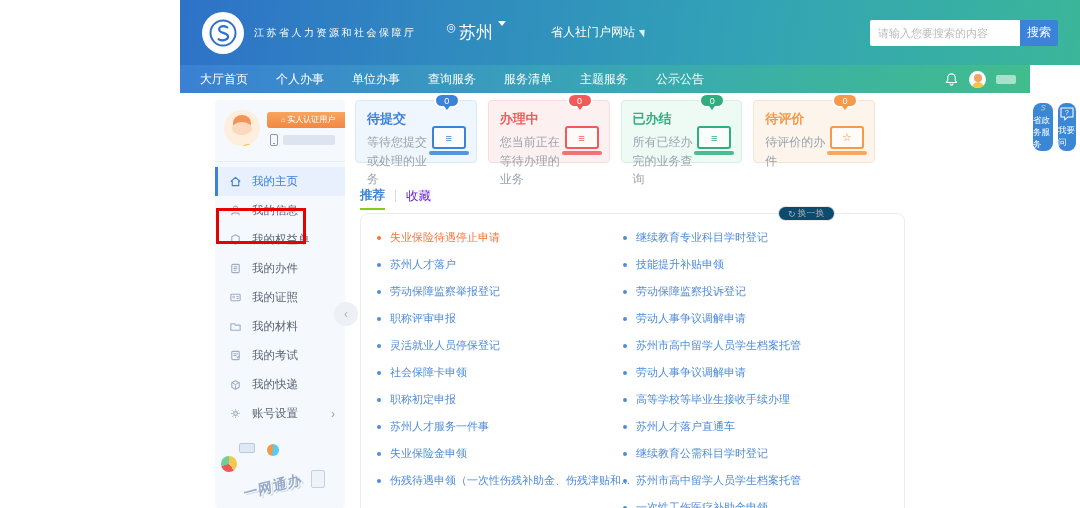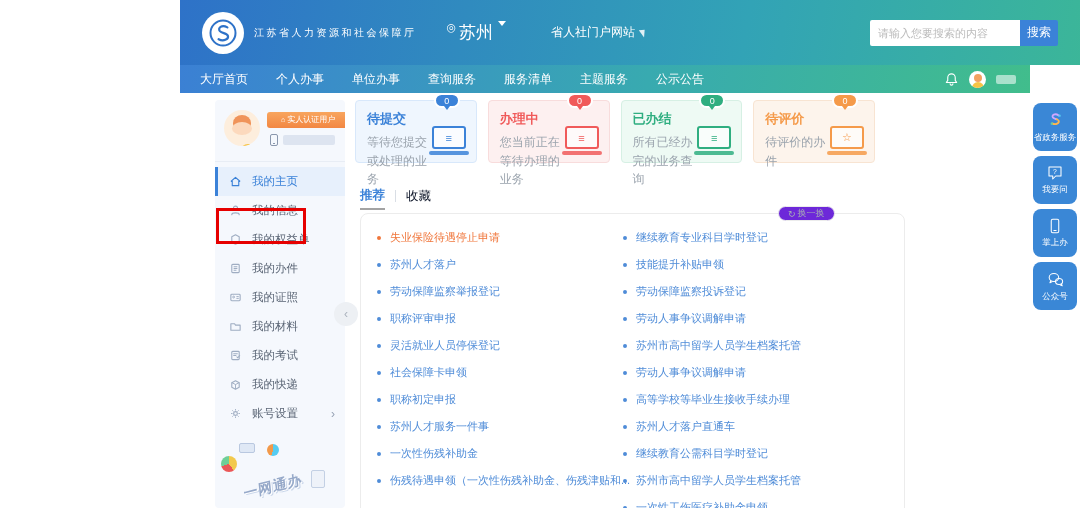--- a/index.html
+++ b/index.html
@@ -129,48 +129,48 @@
     width:34px; height:23px; border:2px solid var(--c); border-radius:3px; margin:0 auto;
     background:rgba(255,255,255,.65); display:flex; align-items:center; justify-content:center;
     color:var(--c); font-size:11px;
   }
   .lt-base { width:40px; height:4px; background:var(--c); border-radius:2px; margin-top:2px; opacity:.85; }
   .g-lines::before { content:"≡"; }
   .g-star::before { content:"☆"; }
 
   
   .tabs { position:absolute; left:360px; top:187px; display:flex; align-items:center; font-size:12.5px; height:22px; }
-  .tab { color:#0f172a; cursor:pointer; padding-bottom:4px; }
-  .tab.active { color:#3b82d8; font-weight:bold; border-bottom:2px solid #a3a3a3; }
+  .tab { color:#6d28d9; cursor:pointer; padding-bottom:4px; }
+  .tab.active { color:#3b82d8; font-weight:bold; border-bottom:2px solid #84cc16; }
   .tab-div { width:1px; height:12px; background:#d9dee5; margin:0 10px 4px; }
 
   .panel {
     position:absolute; left:360px; top:213px; width:545px; height:340px;
     background:#fff; border:1px solid #ececec; border-radius:8px;
   }
   .refresh-btn {
     position:absolute; left:778px; top:206px; height:15px; padding:0 9px;
-    background:#6d28d9; border:1px solid #ececec; border-radius:8px;
+    background:#0c4a6e; border:1px solid #ececec; border-radius:8px;
     font-size:9px; color:#a7adb5; display:flex; align-items:center; z-index:2; cursor:pointer;
   }
   .refresh-btn::before { content:"↻"; margin-right:2px; font-size:9px; }
 
   .col { position:absolute; top:10px; }
   .col-left { left:16px; }
   .col-right { left:262px; }
   .link-item {
     height:27px; display:flex; align-items:center; gap:9px;
     font-size:11px; color:#4f8cd8; cursor:pointer; white-space:nowrap;
   }
   .dot { width:4px; height:4px; border:2px solid #4f8cd8; border-radius:50%; flex:0 0 auto; }
   .link-item.hot { color:#f0763b; }
   .link-item.hot .dot { border-color:#f0763b; }
 
   
-  .fab-stack { position:absolute; left:1033px; top:103px; width:44px; display:flex; flex-direction:column; gap:5px; }
+  .fab-stack { position:absolute; left:1033px; top:103px; width:44px; display:flex; flex-direction:row; gap:5px; }
   .fab {
     height:48px; background:#3a87d6; border-radius:8px; color:#fff; cursor:pointer;
     display:flex; flex-direction:column; align-items:center; justify-content:center; gap:2px;
     font-size:8.5px;
   }
 
   
   .annotation {
     position:absolute; left:216px; top:208px; width:90px; height:36px;
     border:3px solid #e60000; z-index:20; pointer-events:none;
@@ -384,21 +384,21 @@
     <div class="link-item">
         <span class="dot"></span>
         <span>职称初定申报</span>
       </div>
     <div class="link-item">
         <span class="dot"></span>
         <span>苏州人才服务一件事</span>
       </div>
     <div class="link-item">
         <span class="dot"></span>
-        <span>一次性伤残补助金</span>
+        <span>失业保险金申领</span>
       </div>
     <div class="link-item">
         <span class="dot"></span>
         <span>伤残待遇申领（一次性伤残补助金、伤残津贴和...</span>
       </div>
   </div>
   <div class="col col-right">
     <div class="link-item">
         <span class="dot"></span>
         <span>继续教育专业科目学时登记</span>

